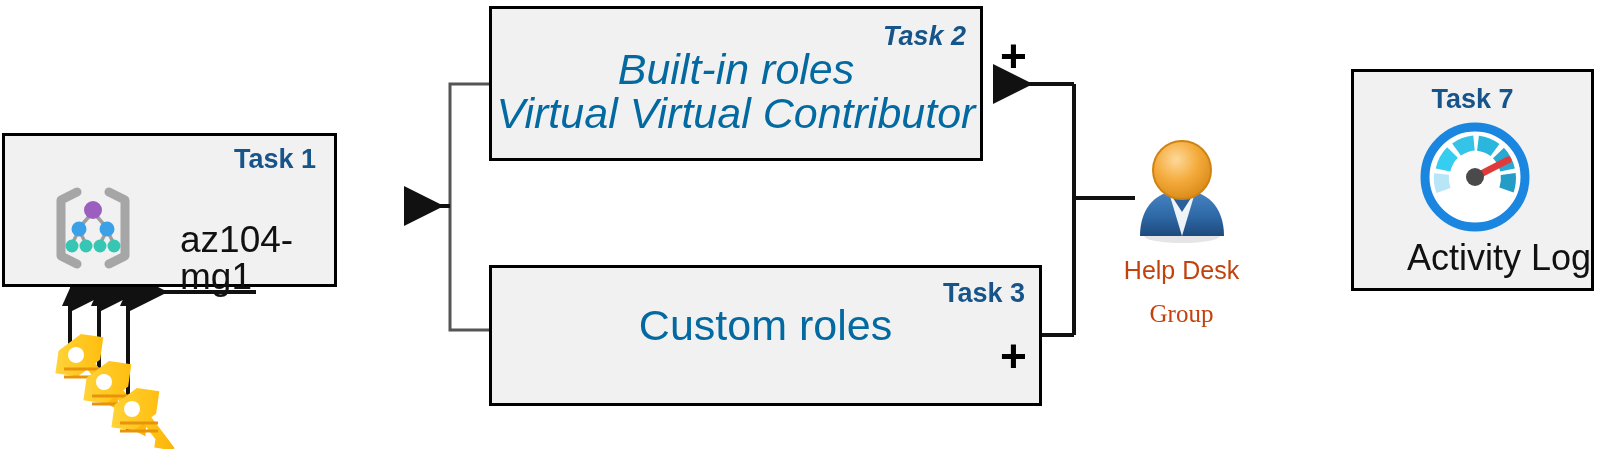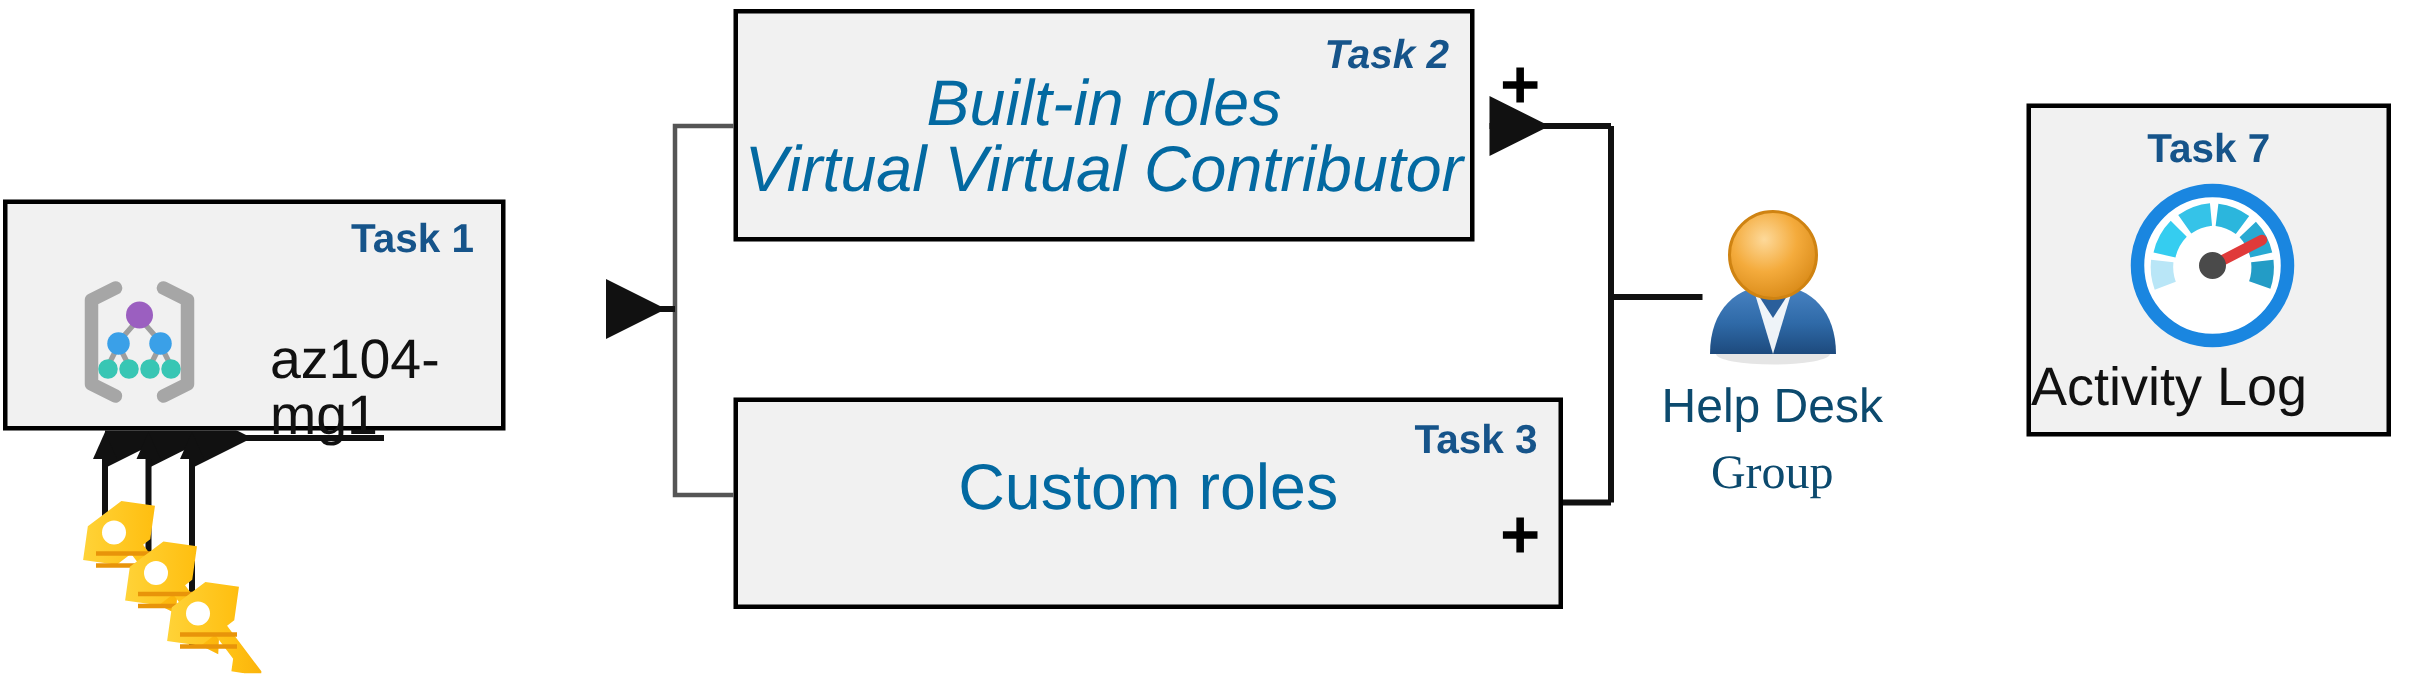--- a/index.html
+++ b/index.html
@@ -15,24 +15,24 @@
   .box-text{position:absolute;left:0;right:0;text-align:center;color:#0369a1;
             font-size:43px;line-height:44px;font-weight:400;}
 
   .t1-label{position:absolute;font-size:37px;color:#111;line-height:1;}
 
   .svgl{position:absolute;left:0;top:0;width:1606px;height:449px;overflow:visible;}
 
   .plus{position:absolute;font-size:46px;font-weight:bold;color:#000;line-height:1;
         font-family:"Liberation Sans",sans-serif;}
 
-  .hd-caption{position:absolute;text-align:center;font-size:32px;color:#0c4a6e;
+  .hd-caption{position:absolute;text-align:center;font-size:25px;color:#c2410c;
               line-height:44px;}
 
-  .t4-caption{position:absolute;left:0;right:0;text-align:left;font-size:36px;color:#111;
+  .t4-caption{position:absolute;left:0;right:0;text-align:right;font-size:36px;color:#111;
               line-height:1;}
 </style>
 </head>
 <body>
 
 <div class="stage">
 
   <svg class="svgl" viewBox="0 0 1606 449" xmlns="http://www.w3.org/2000/svg">
     <defs>
       <marker id="arrL" markerWidth="12" markerHeight="12" refX="10" refY="5" orient="auto" markerUnits="strokeWidth">

